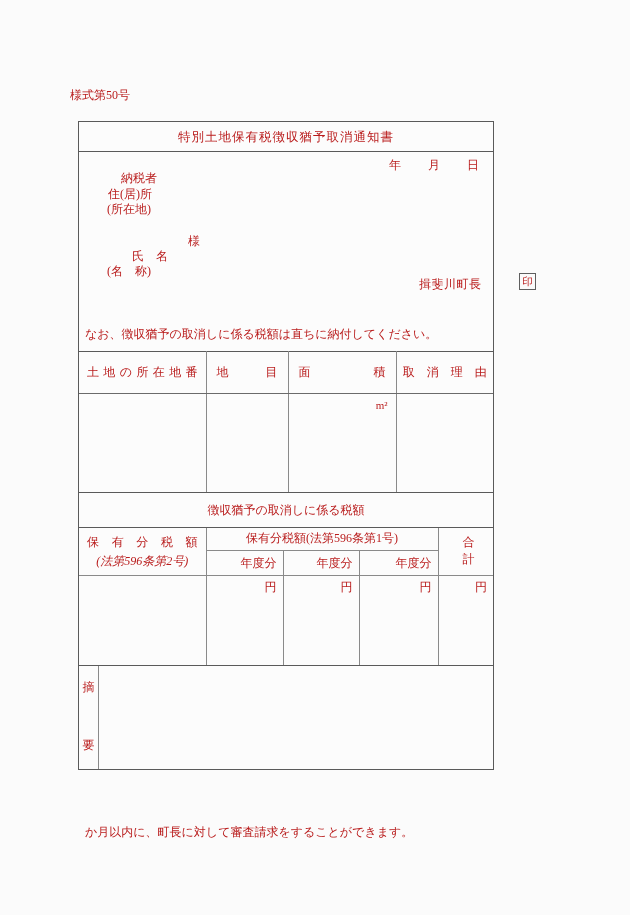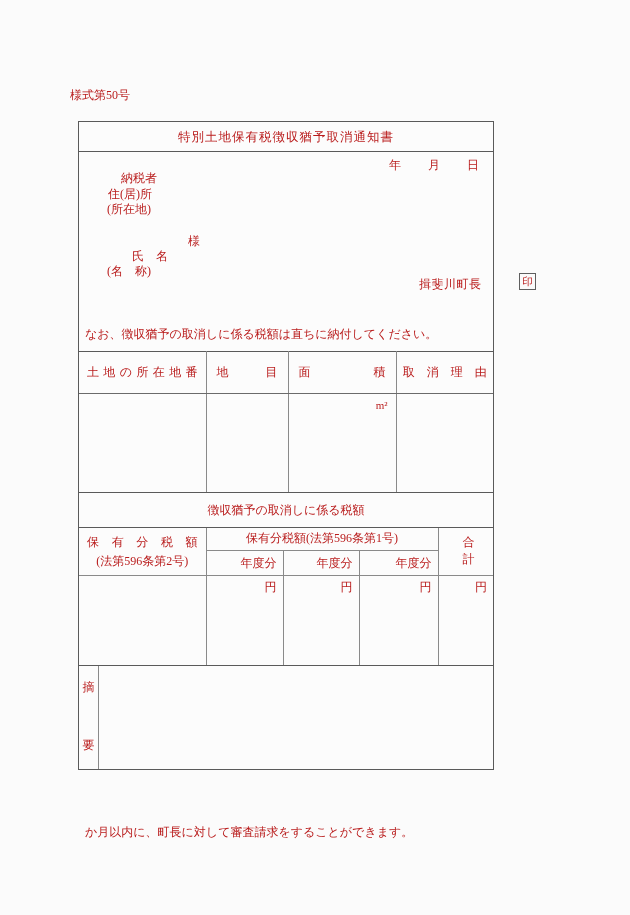--- a/index.html
+++ b/index.html
@@ -71,21 +71,21 @@
   .section-title {
     height:36px; line-height:34px; text-align:center;
     border-top:1px solid #5a5a5a; border-bottom:1px solid #5a5a5a;
     font-size:12px;
   }
   .tax-table .r-h1 td { height:23px; }
   .tax-table .r-h2 td { height:25px; }
   .tax-table .r-amt td { height:89px; }
   td.acquired { vertical-align:middle; padding:0; }
   .acq-l1 { text-align:justify; text-align-last:justify; padding:0 8px; line-height:20px; }
-  .acq-l2 { text-align:center; line-height:18px; }
+  .acq-l2 { text-align:center; line-height:18px;font-style:italic; }
   td.total-cell { text-align:justify; text-align-last:justify; padding:0 24px; vertical-align:middle; }
   td.fy { text-align:right; padding-right:6px; }
   td.yen { vertical-align:top; text-align:right; padding:3px 6px 0 0; }
 
   .remarks-row { display:flex; height:104px; border-top:1px solid #5a5a5a; }
   .remarks-label {
     width:20px; border-right:1px solid #8a8a8a;
     display:flex; flex-direction:column; align-items:center;
     justify-content:space-between; padding:13px 0 15px;
     font-size:12px;

